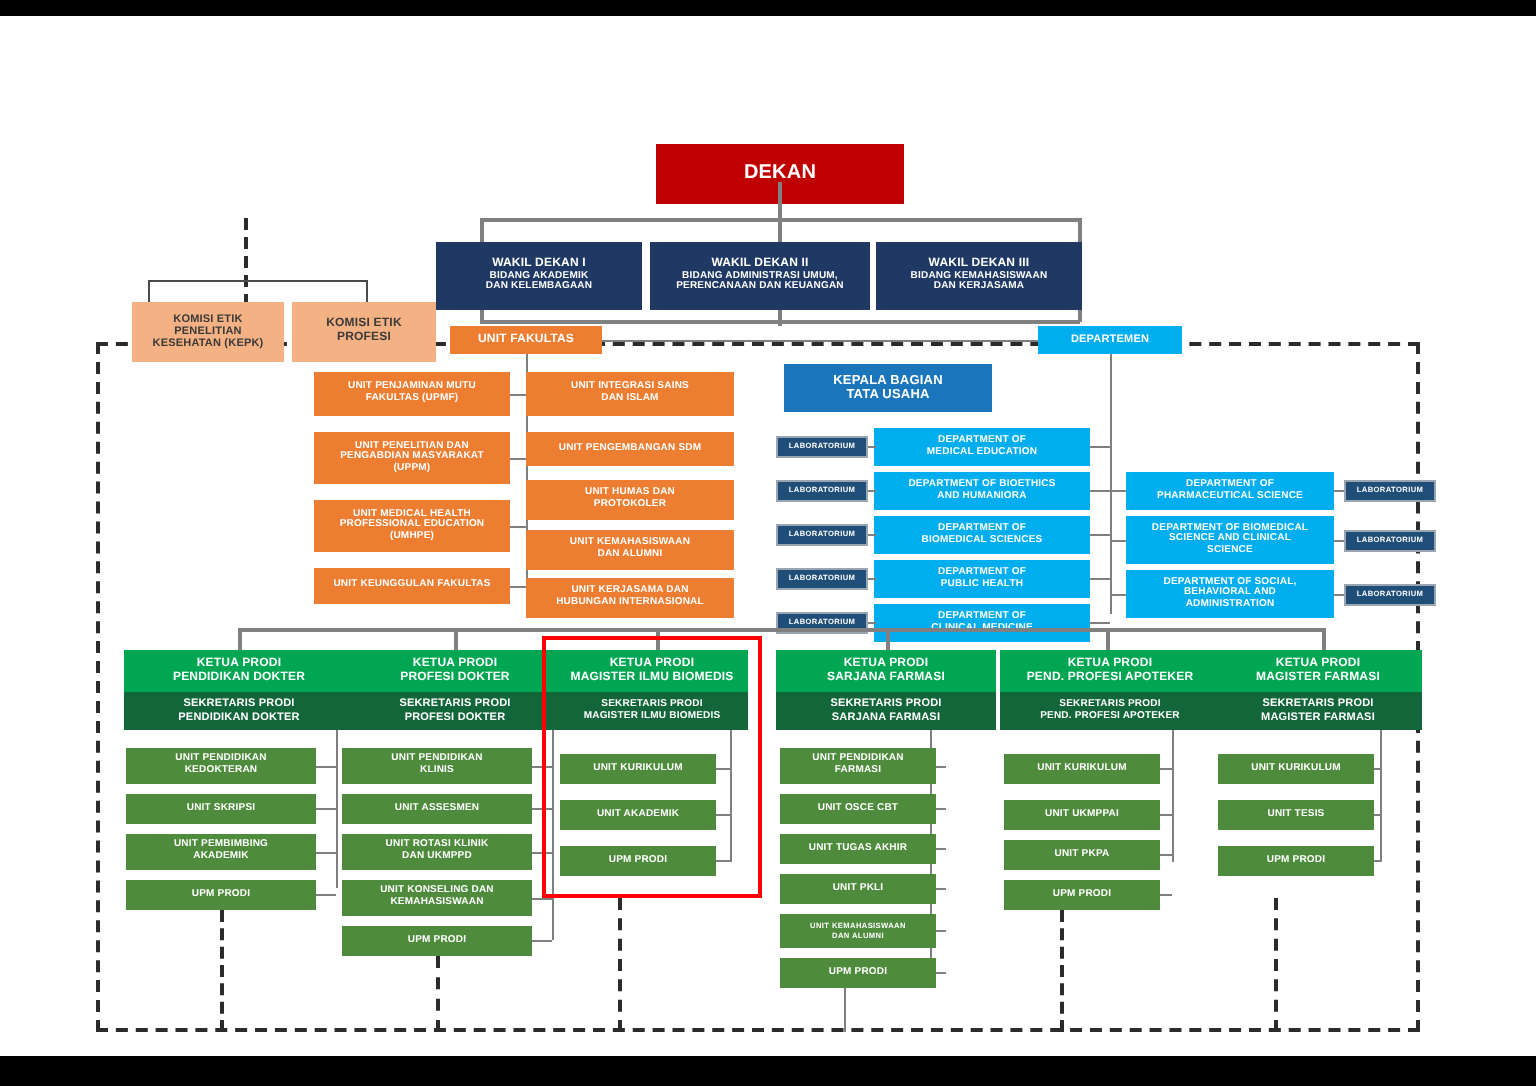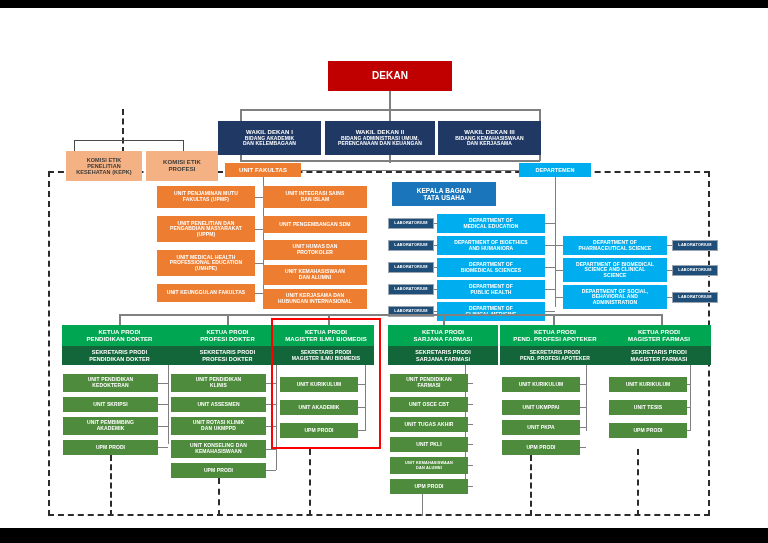--- a/index.html
+++ b/index.html
@@ -22,21 +22,21 @@
     align-items:center;
     justify-content:center;
     text-align:center;
     color:#ffffff;
     font-weight:bold;
     line-height:1.12;
     letter-spacing:.1px;
     padding:1px 2px;
   }
   
-  .red    {background:#C00000;}
+  .red    {background:#C00000;margin-top:11px;}
   .navy   {background:#1F3864;}
   .peach  {background:#F4B183;color:#3A3A3A;}
   .orange {background:#ED7D31;}
   .blue-d {background:#1B75BB;}
   .blue-l {background:#00AEEF;}
   .lab    {background:#1F4E79;border:1px solid #9AA5B1;}
   .grn-h  {background:#00A651;}
   .grn-s  {background:#12663A;}
   .grn-u  {background:#4E8B3C;}
 

